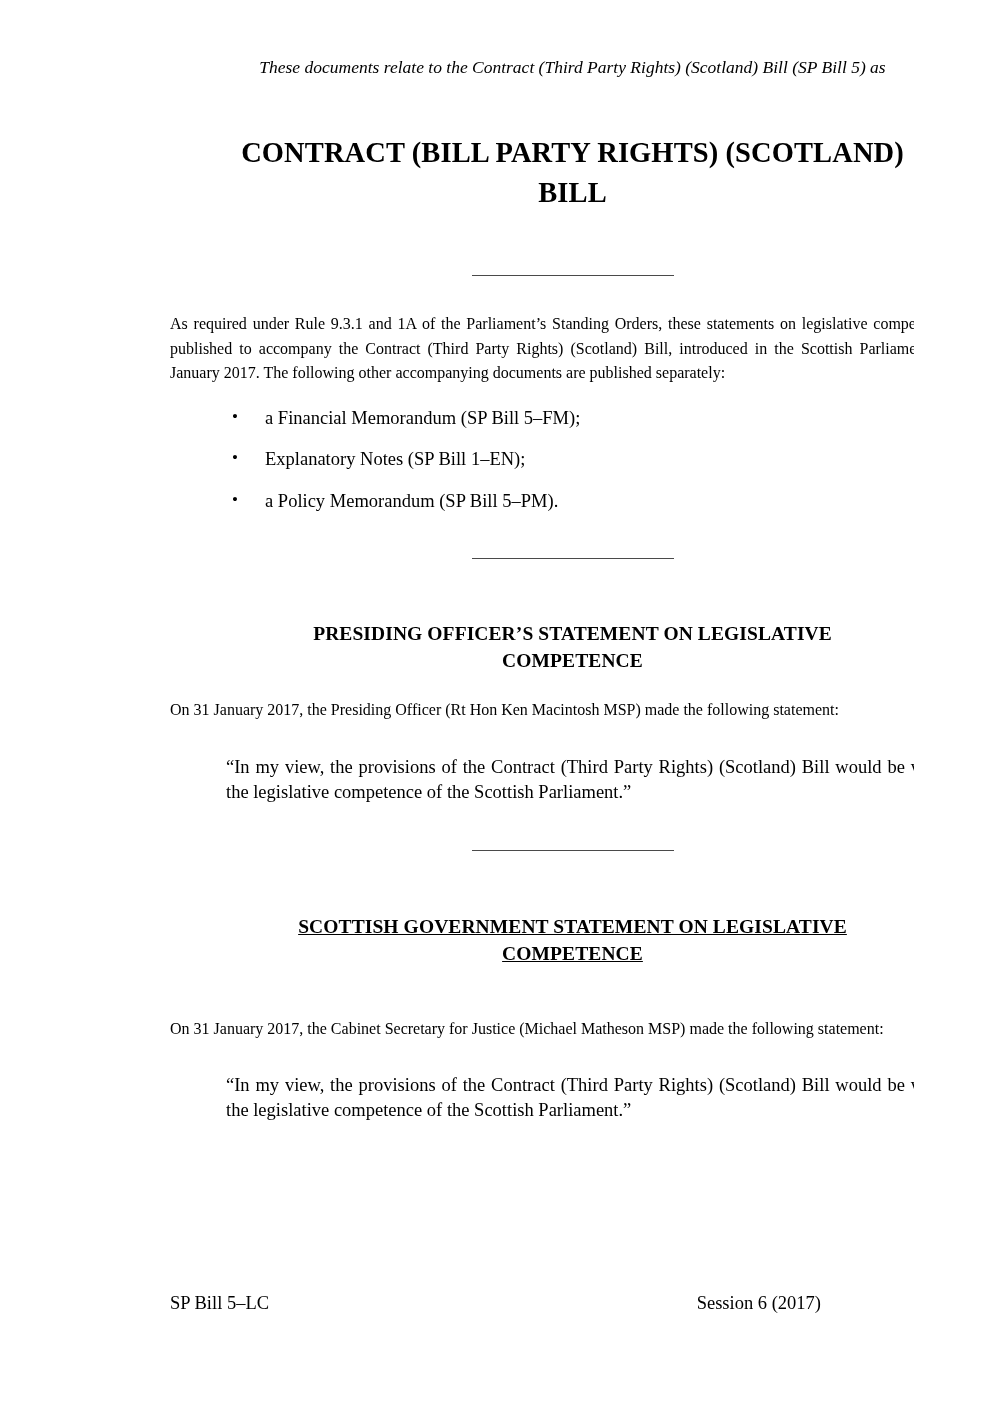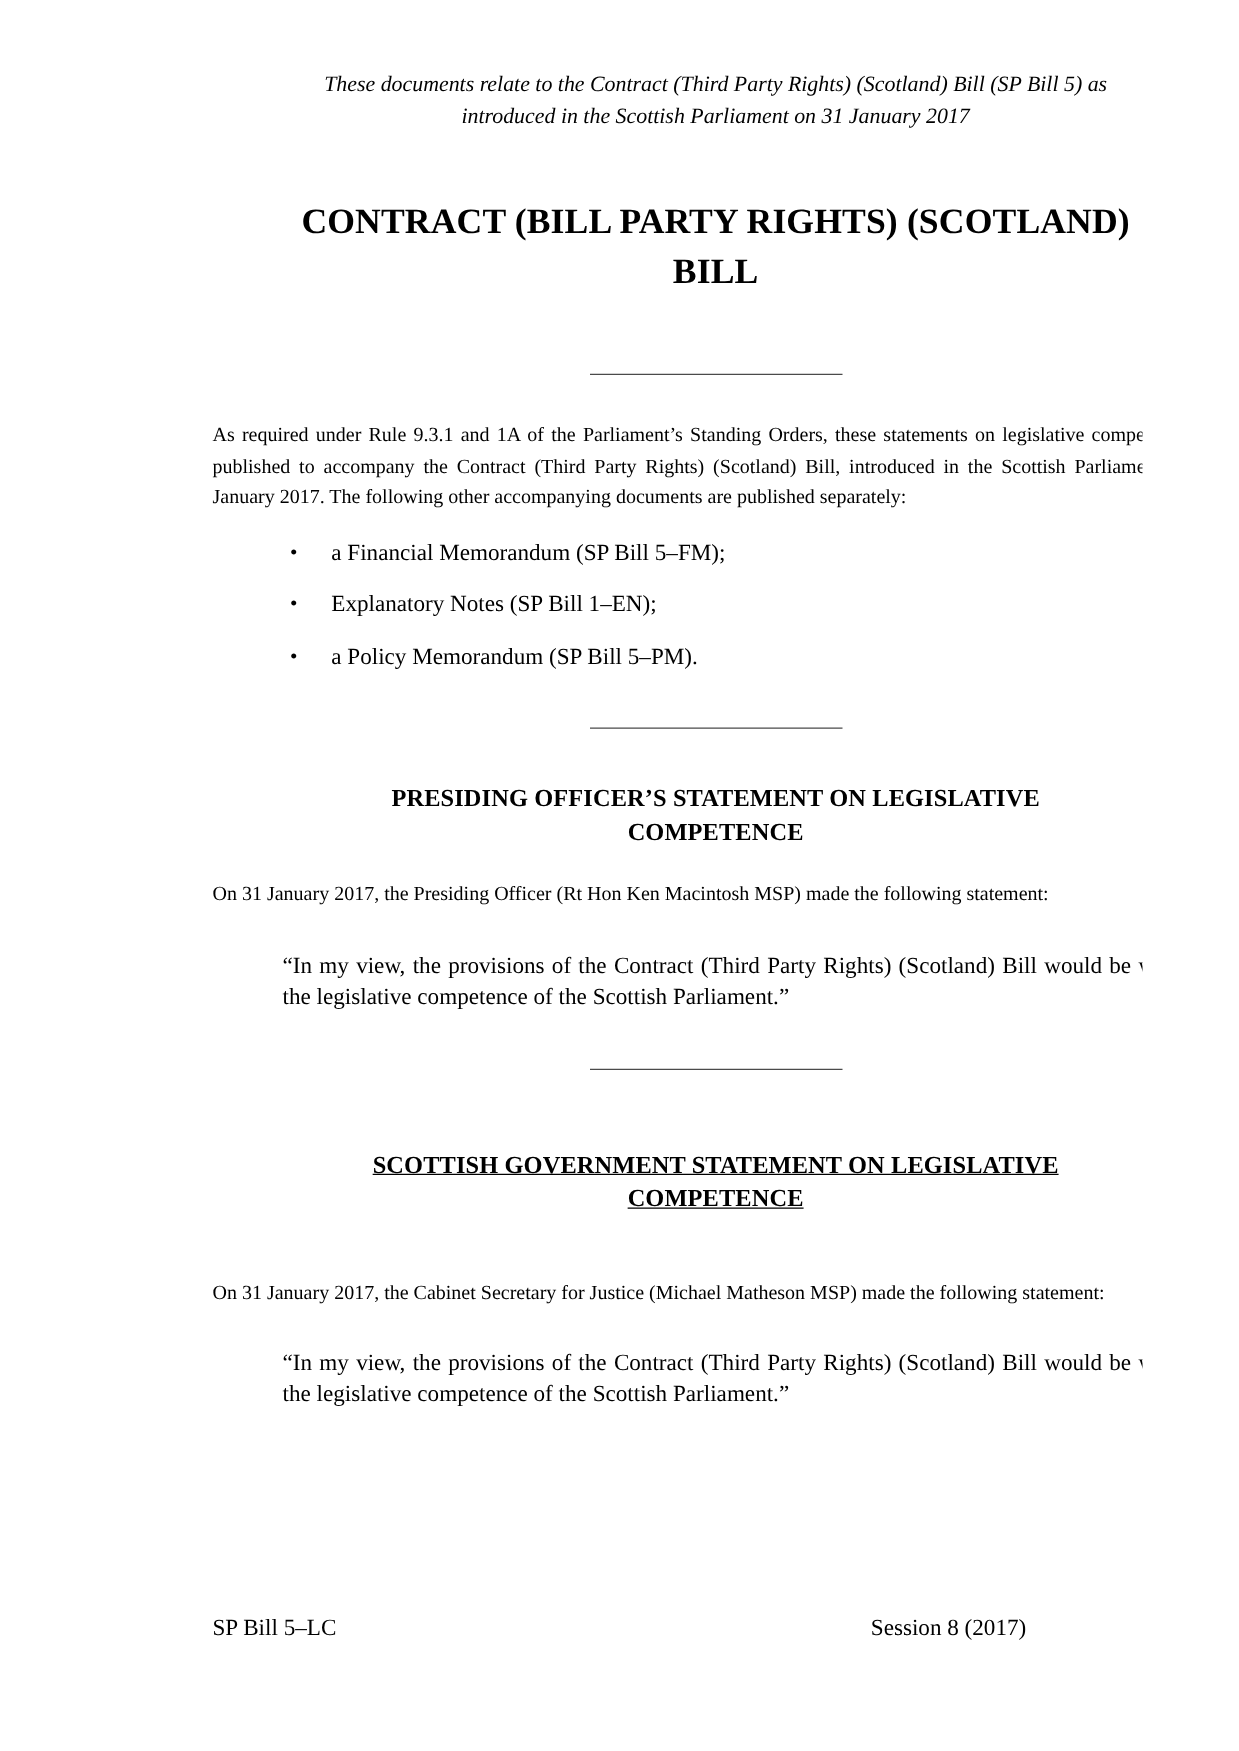--- a/index.html
+++ b/index.html
@@ -73,21 +73,21 @@
     text-align: center;
     font-weight: bold;
     font-size: 19.5px;
     line-height: 27px;
     letter-spacing: 0.1px;
   }
   .section-heading .line {
     display: block;
   }
   .heading-statements { margin-top: 36px; }
-  .heading-presiding  { margin-top: 35px; }
+  .heading-presiding  { margin-top: 54px; }
   .heading-government { margin-top: 54px; text-decoration: underline; }
 
   
   .body-para {
     text-align: justify;
     font-size: 16px;
     line-height: 24.5px;
   }
   .para-intro      { margin-top: 29px; }
   .para-presiding  { margin-top: 24px; }
@@ -139,21 +139,20 @@
   }
 </style>
 </head>
 <body>
 
 <div class="page">
   <div class="content">
 
     <div class="doc-header">
       <span class="line">These documents relate to the Contract (Third Party Rights) (Scotland) Bill (SP Bill 5) as</span>
-      <span class="line">introduced in the Scottish Parliament on 31 January 2017</span>
     </div>
 
     <h1 class="bill-title">
       <span class="line">CONTRACT (BILL PARTY RIGHTS) (SCOTLAND)</span>
       <span class="line">BILL</span>
     </h1>
 
     <div class="rule-wrap rule-1">
       <span class="rule"></span>
     </div>
@@ -199,15 +198,15 @@
     </h2>
 
     <p class="body-para para-government">On 31 January 2017, the Cabinet Secretary for Justice (Michael Matheson MSP) made the following statement:</p>
 
     <blockquote class="quote-block">“In my view, the provisions of the Contract (Third Party Rights) (Scotland) Bill would be within the legislative competence of the Scottish Parliament.”</blockquote>
 
   </div>
 
   <div class="doc-footer">
     <span>SP Bill 5–LC</span>
-    <span>Session 8 (2017)</span>
+    <span>Session 6 (2017)</span>
   </div>
 </div>
 
 </body></html>

